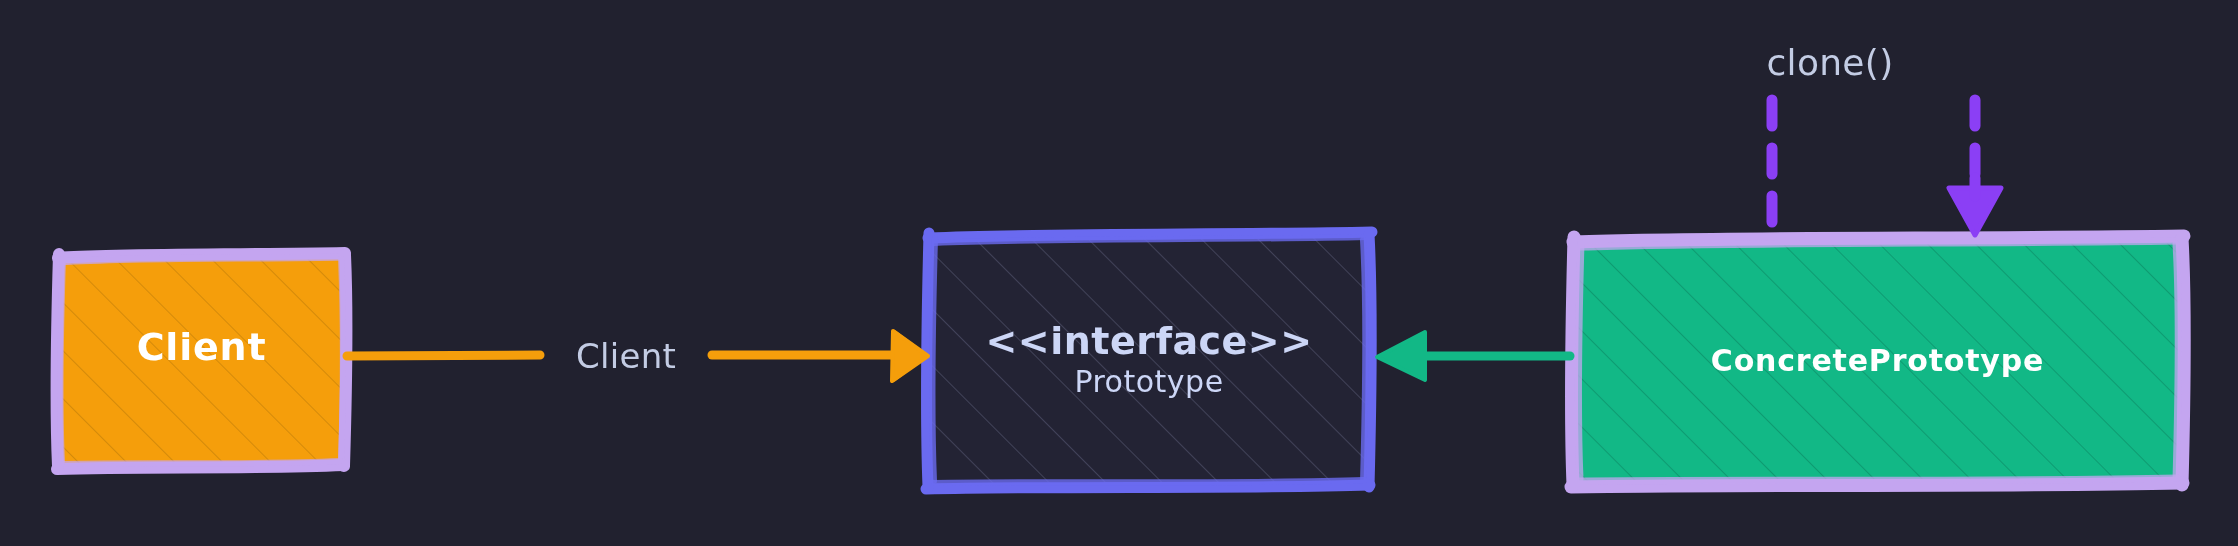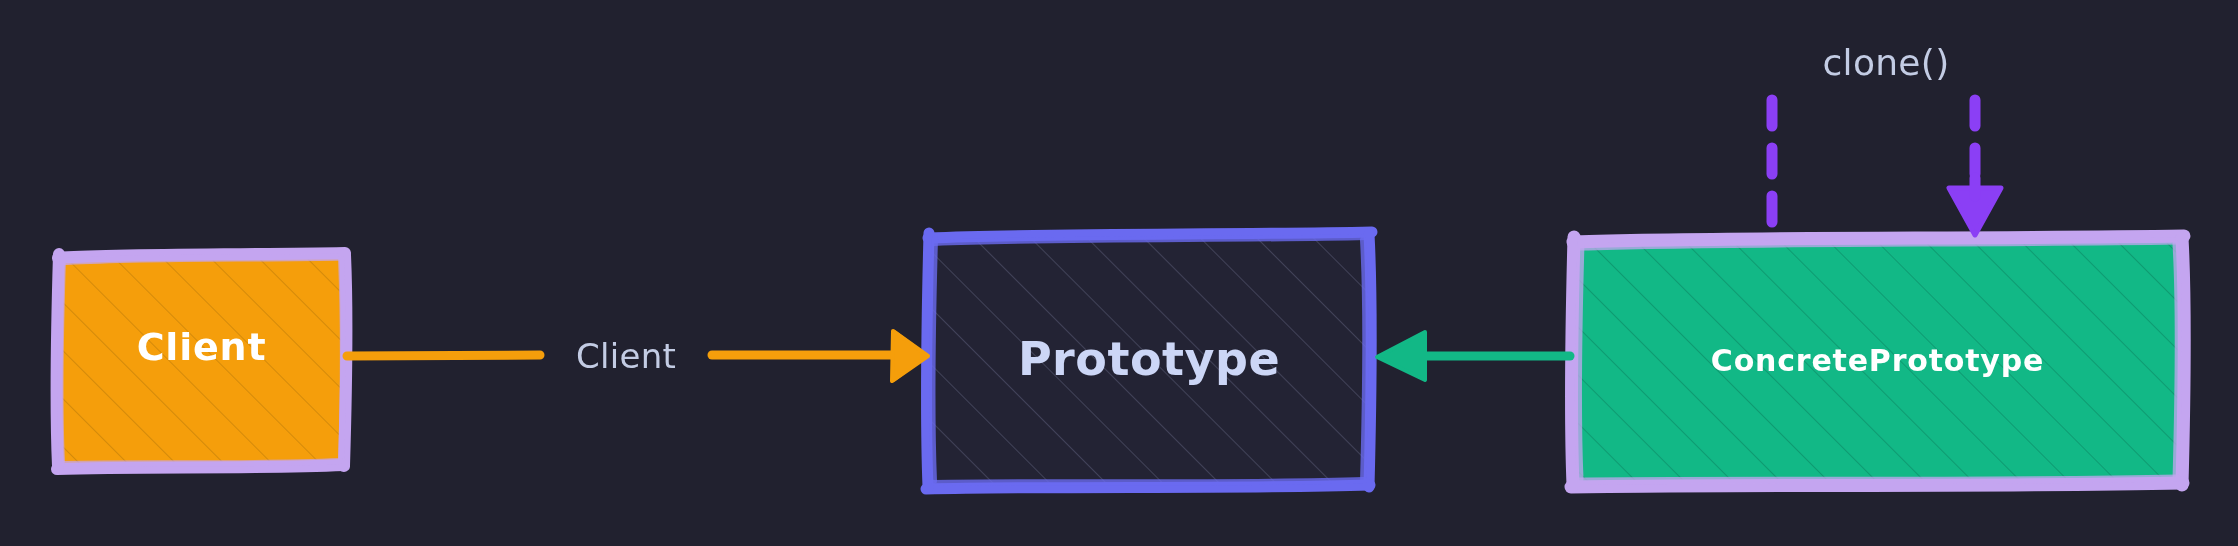--- a/index.html
+++ b/index.html
@@ -58,22 +58,22 @@
   }
   .t-interface-1 {
     font-family: "DejaVu Sans", sans-serif;
     font-weight: 700;
     font-size: 38px;
     color: #ccd6f6;
     letter-spacing: 0.5px;
   }
   .t-interface-2 {
     font-family: "DejaVu Sans", sans-serif;
-    font-weight: 700;
-    font-size: 46px;
+    font-weight: 400;
+    font-size: 30px;
     color: #ccd6f6;
     letter-spacing: 0.5px;
   }
   .t-concrete {
     font-family: "DejaVu Sans", sans-serif;
     font-weight: 700;
     font-size: 30px;
     color: #ffffff;
     letter-spacing: 0.8px;
   }
@@ -192,24 +192,25 @@
       <path d="M1949,188 L2001,188 L1975,235 Z" fill="#8b3ff5" stroke="#8b3ff5" stroke-width="5" stroke-linejoin="round"></path>
       <path d="M1975,178 L1975,196" stroke="#8b3ff5" stroke-width="11" stroke-linecap="round"></path>
     </g>
   </svg>
 
   <div class="node-label" style="left:58px; top:242px; width:287px; height:210px;">
     <span class="line t-client">Client</span>
   </div>
 
   <div class="node-label" style="left:928px; top:234px; width:442px; height:251px;">
+    <span class="line t-interface-1">&lt;&lt;interface&gt;&gt;</span>
     <span class="line t-interface-2">Prototype</span>
   </div>
 
   <div class="node-label" style="left:1573px; top:238px; width:609px; height:245px;">
     <span class="line t-concrete">ConcretePrototype</span>
   </div>
 
   <div class="edge-label t-edge" style="left:540px; top:330px; width:172px; height:52px;">Client</div>
 
-  <div class="edge-label t-loop" style="left:1786px; top:34px; width:200px; height:56px;">clone()</div>
+  <div class="edge-label t-loop" style="left:1730px; top:34px; width:200px; height:56px;">clone()</div>
 
 </div>
 
 </body></html>

